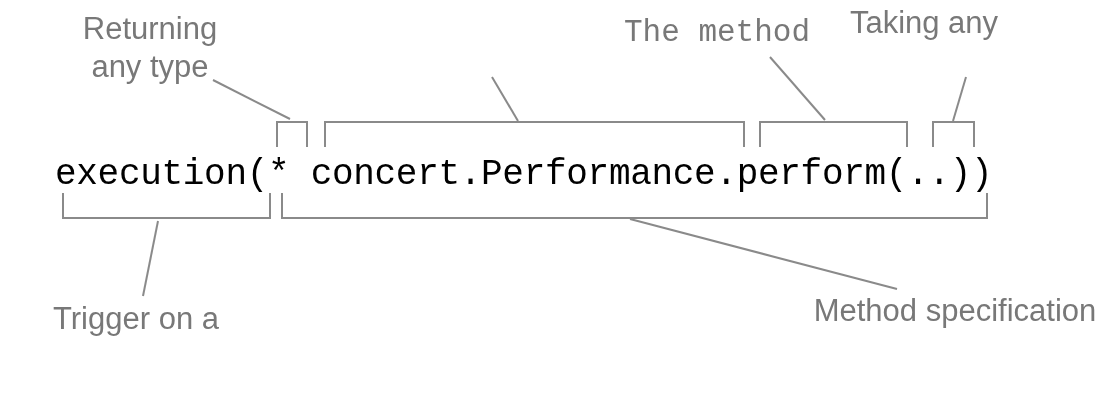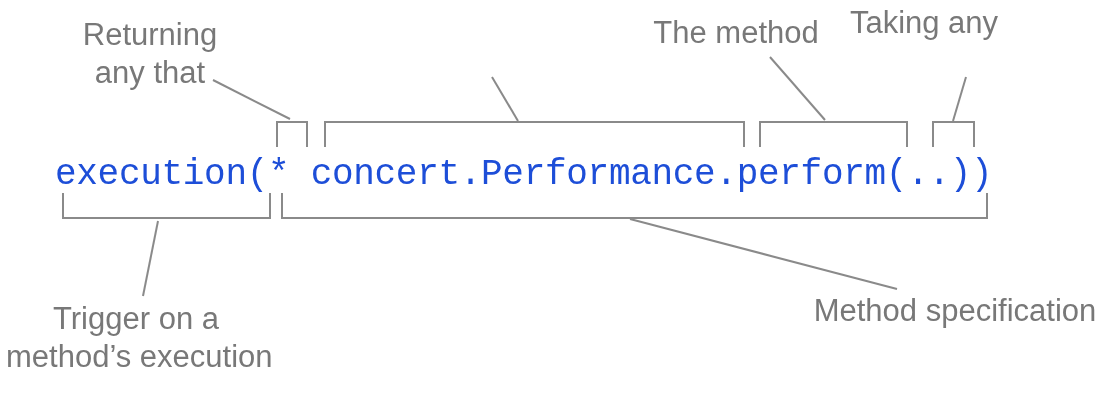--- a/index.html
+++ b/index.html
@@ -27,21 +27,21 @@
     color: #787878;
     font-size: 31px;
     line-height: 38px;
     text-align: center;
     white-space: nowrap;
   }
   .code {
     position: absolute;
     left: 55px;
     top: 155px;
-    color: #1d4ed8;
+    color: #000000;
     font-family: "Liberation Mono", "DejaVu Sans Mono", monospace;
     font-size: 36px;
     line-height: 40px;
     white-space: pre;
     letter-spacing: -0.3px;
   }
 </style>
 </head>
 <body>
 
@@ -58,40 +58,39 @@
     <path d="M282,193 L282,218 L987,218 L987,193"></path>
 
     <line x1="213" y1="80" x2="290" y2="119"></line>
     <line x1="492" y1="77" x2="518" y2="121"></line>
     <line x1="770" y1="57" x2="825" y2="120"></line>
     <line x1="966" y1="77" x2="953" y2="121"></line>
     <line x1="158" y1="221" x2="143" y2="296"></line>
     <line x1="630" y1="219" x2="897" y2="289"></line>
   </svg>
 
-  <div class="callout" style="left:40px; top:16px; width:220px;">
+  <div class="callout" style="left:40px; top:10px; width:220px;">
     <div>Returning</div>
-    <div>any that</div>
+    <div>any type</div>
   </div>
 
   <div class="callout" style="left:317px; top:4px; width:300px;">
   </div>
 
-  <div class="callout" style="left:636px; top:14px; width:200px;">
+  <div class="callout" style="left:617px; top:14px; width:200px;font-family:Liberation Mono, monospace;">
     <div>The method</div>
   </div>
 
   <div class="callout" style="left:824px; top:4px; width:200px;">
     <div>Taking any</div>
   </div>
 
   <div class="code">execution(* concert.Performance.perform(..))</div>
 
   <div class="callout" style="left:6px; top:300px; width:260px;">
     <div>Trigger on a</div>
-    <div>method’s execution</div>
   </div>
 
   <div class="callout" style="left:805px; top:292px; width:300px;">
     <div>Method specification</div>
   </div>
 
 </div>
 
 </body></html>

